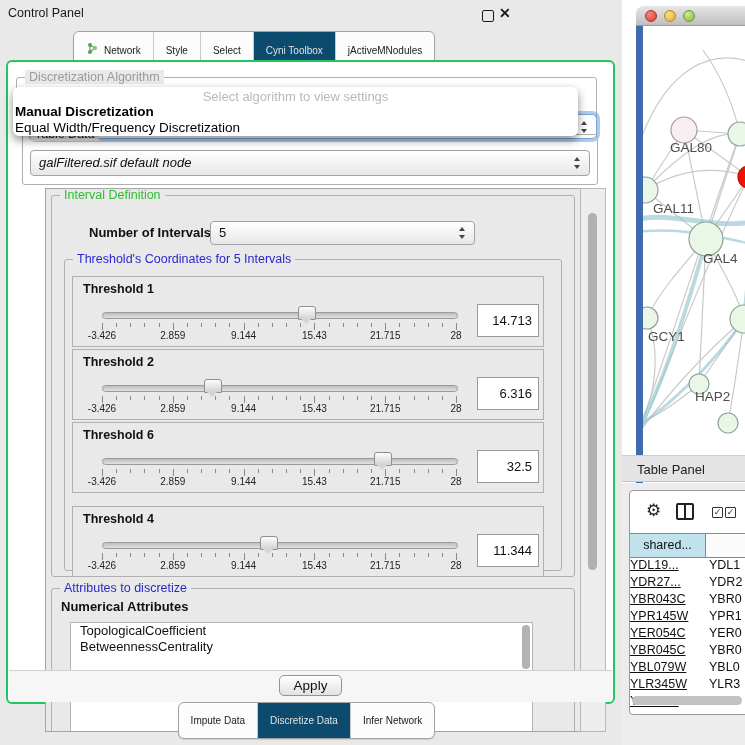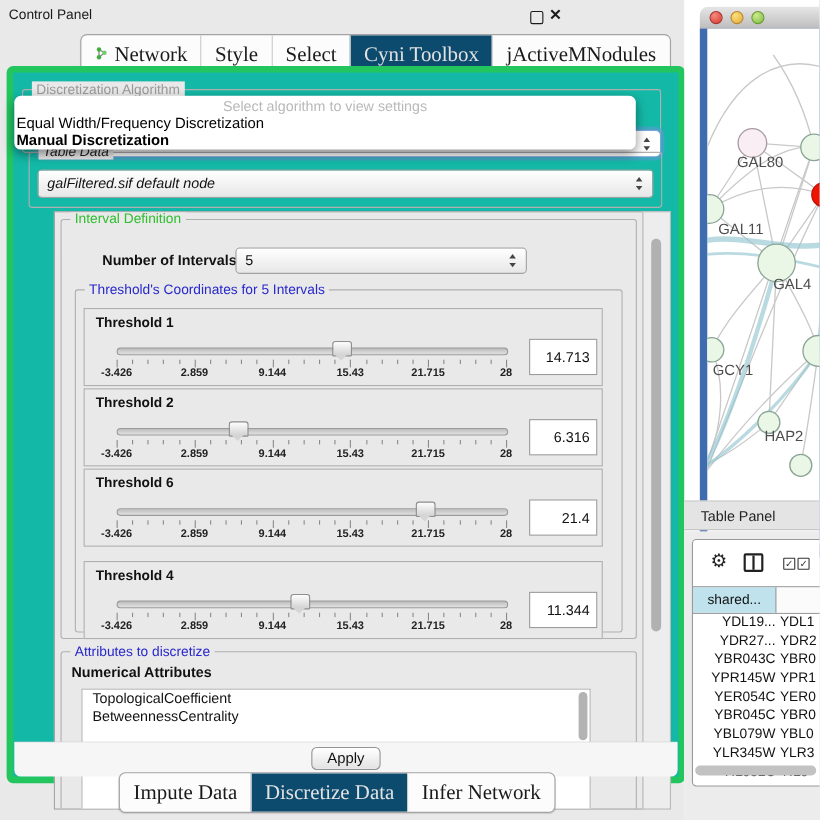--- a/index.html
+++ b/index.html
@@ -7,29 +7,29 @@
        background:#e9e9e9;font-family:"Liberation Sans",sans-serif;color:#111;}
   
   .control-panel{position:absolute;left:0;top:0;width:613px;height:745px;}
   .cp-titlebar{position:absolute;left:0;top:0;width:613px;height:26px;}
   .cp-title{position:absolute;left:8px;top:0;line-height:26px;font-size:12.5px;color:#1a1a1a;}
   .float-icon{position:absolute;left:482px;top:10px;width:10px;height:10px;border:1.6px solid #1a1a1a;border-radius:2px;}
   .close-icon{position:absolute;left:499px;top:5px;font-size:14px;font-weight:bold;color:#1a1a1a;}
   
   .seg{display:inline-flex;border:1px solid #a3a3a3;border-radius:6px;background:#fcfcfc;overflow:hidden;
        box-shadow:0 1px 1px rgba(0,0,0,.12);}
-  .seg-item{padding:10px 12px;font-size:19px;line-height:15px;color:#1a1a1a;border-left:1px solid #c9c9c9;
-            display:flex;align-items:center;gap:5px;white-space:nowrap;cursor:default;font-family:Liberation Serif, serif;}
+  .seg-item{padding:10px 12px;font-size:10px;line-height:15px;color:#1a1a1a;border-left:1px solid #c9c9c9;
+            display:flex;align-items:center;gap:5px;white-space:nowrap;cursor:default;}
   .seg-item:first-child{border-left:none;}
   .seg-item.selected{background:#0c4a6e;color:#e2e2e2;}
   .top-tabs{position:absolute;left:73px;top:31px;}
   .bottom-tabs{position:absolute;left:0;top:702px;width:613px;display:flex;justify-content:center;}
   
-  .main-panel{position:absolute;left:6px;top:60px;width:605px;height:640px;border:6px solid #22c55e;
-              border-radius:6px;background:#14b8a6;}
+  .main-panel{position:absolute;left:6px;top:60px;width:605px;height:640px;border:2px solid #22c55e;
+              border-radius:6px;background:#ffffff;}
   .group{position:absolute;border:1px solid #b0b0b0;border-radius:3px;}
   .group-title{position:absolute;top:-8px;left:8px;background:#e9e9e9;padding:0 4px;font-size:12.5px;line-height:14px;}
   .t-gray{color:#9a9a9a;} .t-green{color:#2fbe2f;text-align:right;} .t-blue{color:#2828cc;} .t-dark{color:#222;}
   .combo{position:absolute;background:linear-gradient(#ffffff,#e7e7e7);border:1px solid #a2a2a2;border-radius:4px;
          font-size:13px;}
   .combo .val{position:absolute;left:8px;top:0;line-height:inherit;}
   .spinner{position:absolute;right:8px;top:50%;width:7px;height:12px;transform:translateY(-50%);}
   .spinner:before,.spinner:after{content:"";position:absolute;left:0;border-left:3.5px solid transparent;border-right:3.5px solid transparent;}
   .spinner:before{top:0;border-bottom:4.5px solid #444;}
   .spinner:after{bottom:0;border-top:4.5px solid #444;}
@@ -50,21 +50,21 @@
   .thr-group{left:12px;top:63px;width:496px;height:310px;}
   .thr-box{position:absolute;left:7px;width:470px;height:69px;border:1px solid #b0b0b0;background:#e9e9e9;}
   .thr-title{position:absolute;left:10px;top:5px;font-size:12.5px;font-weight:bold;}
   .thr-track{position:absolute;left:29px;top:35px;width:354px;height:5px;background:linear-gradient(#bdbdbd,#e2e2e2);
              border:1px solid #9a9a9a;border-radius:4px;}
   .thr-thumb{position:absolute;top:29px;width:16px;height:12px;background:linear-gradient(#fdfdfd,#d2d2d2);
              border:1px solid #8f8f8f;border-radius:3px 3px 1px 1px;}
   .thr-thumb:after{content:"";position:absolute;left:1px;top:11px;border-left:6.5px solid transparent;
              border-right:6.5px solid transparent;border-top:6px solid #d5d5d5;}
   .tick{position:absolute;width:1px;background:#8a8a8a;top:46px;}
-  .tick-label{position:absolute;top:53px;font-size:10px;font-weight:bold;color:#222;transform:translateX(-50%);white-space:nowrap;}
+  .tick-label{position:absolute;top:53px;font-size:10px;font-weight:normal;color:#222;transform:translateX(-50%);white-space:nowrap;}
   .thr-value{position:absolute;left:404px;top:27px;width:54px;height:31px;background:#fff;border:1px solid #9a9a9a;
              font-size:13px;line-height:31px;text-align:right;padding-right:6px;box-sizing:content-box;}
   .attr-group{left:5px;top:399px;width:522px;height:150px;}
   .num-label{position:absolute;left:9px;top:10px;font-size:13px;font-weight:bold;}
   .attr-list{position:absolute;left:18px;top:33px;width:461px;height:120px;background:#fff;border:1px solid #b5b5b5;}
   .attr-item{padding-left:9px;font-size:13px;line-height:15.5px;}
   .list-thumb{position:absolute;right:2px;top:2px;width:8px;height:44px;background:#b3b3b3;border-radius:4px;}
   .apply-strip{position:absolute;left:1px;top:608px;width:603px;height:31px;background:#f6f6f6;
                border-top:1px solid #cfcfcf;border-radius:0 0 6px 6px;text-align:center;}
   .apply-button{display:inline-block;margin-top:4px;padding:2px 14px;font-size:13.5px;background:linear-gradient(#ffffff,#e2e2e2);
@@ -97,21 +97,21 @@
   .columns-glyph{position:absolute;left:46px;top:12px;width:14px;height:13px;border:2px solid #222;border-radius:2px;}
   .columns-glyph:after{content:"";position:absolute;left:5.5px;top:0;width:2px;height:13px;background:#222;}
   .check-glyph{position:absolute;top:16px;width:9px;height:9px;border:1.4px solid #333;border-radius:1px;
                font-size:9px;line-height:9px;text-align:center;color:#333;}
   .tp-header{position:absolute;left:0;top:42px;width:100%;height:23px;border-top:1px solid #888;
              border-bottom:1px solid #888;display:flex;font-size:12.5px;}
   .tp-h1{width:75px;background:#bfe2ec;border-right:1px solid #888;text-align:center;line-height:23px;}
   .tp-h2{width:100px;background:#fbfbfb;text-align:center;line-height:23px;}
   .tp-rows{position:absolute;left:0;top:66px;width:100%;}
   .tp-row{display:flex;height:17px;font-size:12.5px;line-height:17px;}
-  .tp-c1{width:75px;text-align:right;}
+  .tp-c1{width:75px;text-align:left;text-decoration:underline;}
   .tp-c2{width:100px;padding-left:4px;box-sizing:border-box;}
   .tp-hscroll{position:absolute;left:2px;top:205px;width:110px;height:9px;background:#c2c2c2;border-radius:5px;}
   .net-label{font-size:13.5px;fill:#4d4d4d;font-family:"Liberation Sans",sans-serif;}
 </style>
 </head>
 <body>
 
 <div class="control-panel">
   <div class="cp-titlebar">
     <span class="cp-title">Control Panel</span>
@@ -275,21 +275,21 @@
               <div class="tick" style="left: 354.68px; height: 4px;"></div>
               <div class="tick" style="left: 368.84px; height: 4px;"></div>
               <div class="tick" style="left: 383px; height: 7px;"></div>
               <div class="tick-label" style="left: 29px;">-3.426</div>
               <div class="tick-label" style="left: 99.8px;">2.859</div>
               <div class="tick-label" style="left: 170.6px;">9.144</div>
               <div class="tick-label" style="left: 241.4px;">15.43</div>
               <div class="tick-label" style="left: 312.2px;">21.715</div>
               <div class="tick-label" style="left: 383px;">28</div>
               <div class="thr-thumb" style="left: 300.654px;"></div>
-              <div class="thr-value">21.4</div>
+              <div class="thr-value">32.5</div>
             </div>
             <div class="thr-box" style="top: 246px;">
               <div class="thr-title">Threshold 4</div>
               <div class="thr-track"></div>
               <div class="tick" style="left: 29px; height: 7px;"></div>
               <div class="tick" style="left: 43.16px; height: 4px;"></div>
               <div class="tick" style="left: 57.32px; height: 4px;"></div>
               <div class="tick" style="left: 71.48px; height: 4px;"></div>
               <div class="tick" style="left: 85.64px; height: 4px;"></div>
               <div class="tick" style="left: 99.8px; height: 7px;"></div>
@@ -355,22 +355,22 @@
         </div>
         <div class="seg-item">
           <span>Infer Network</span>
         </div>
       </div>
   </div>
 
   <div class="popup">
     <div class="popup-hint">Select algorithm to view settings</div>
     <div id="popup-items">
+        <div class="popup-item bold">Manual Discretization</div>
         <div class="popup-item">Equal Width/Frequency Discretization</div>
-        <div class="popup-item bold">Manual Discretization</div>
       </div>
   </div>
 </div>
 
 <div class="right-region">
   <div class="net-window">
     <div class="net-titlebar">
       <span class="light red"></span>
       <span class="light yellow"></span>
       <span class="light green"></span>

